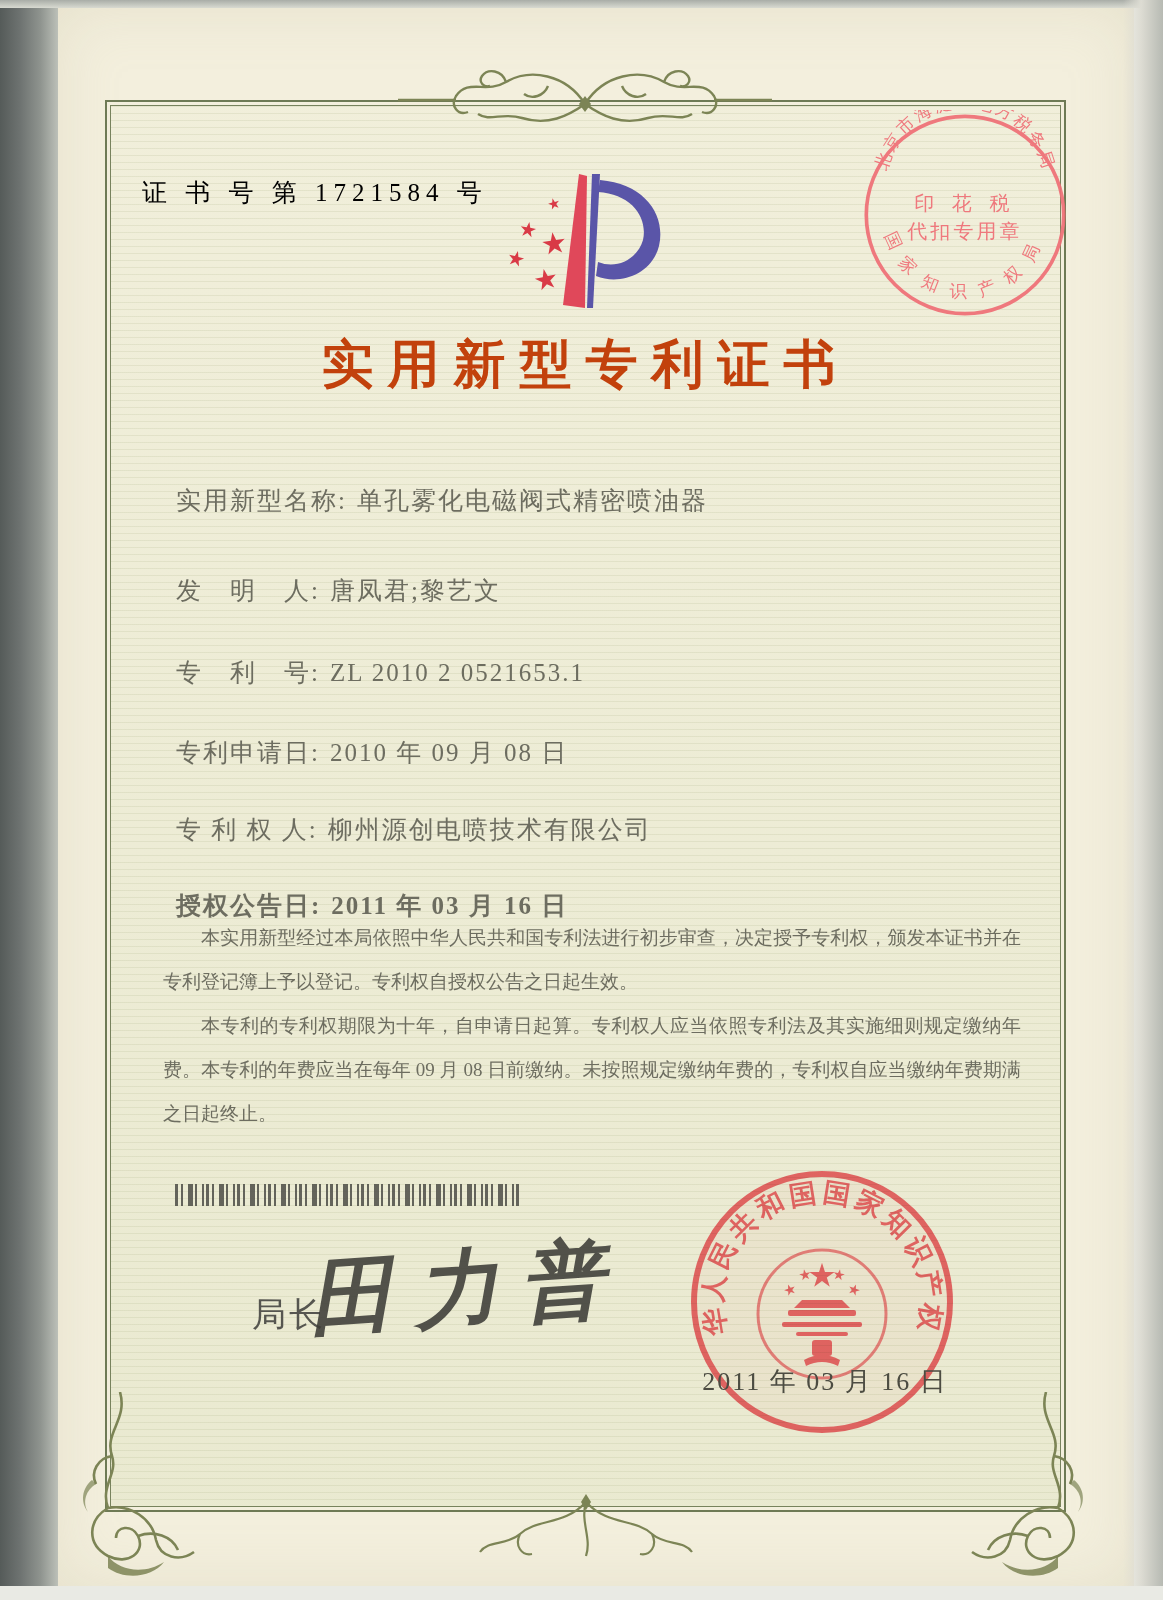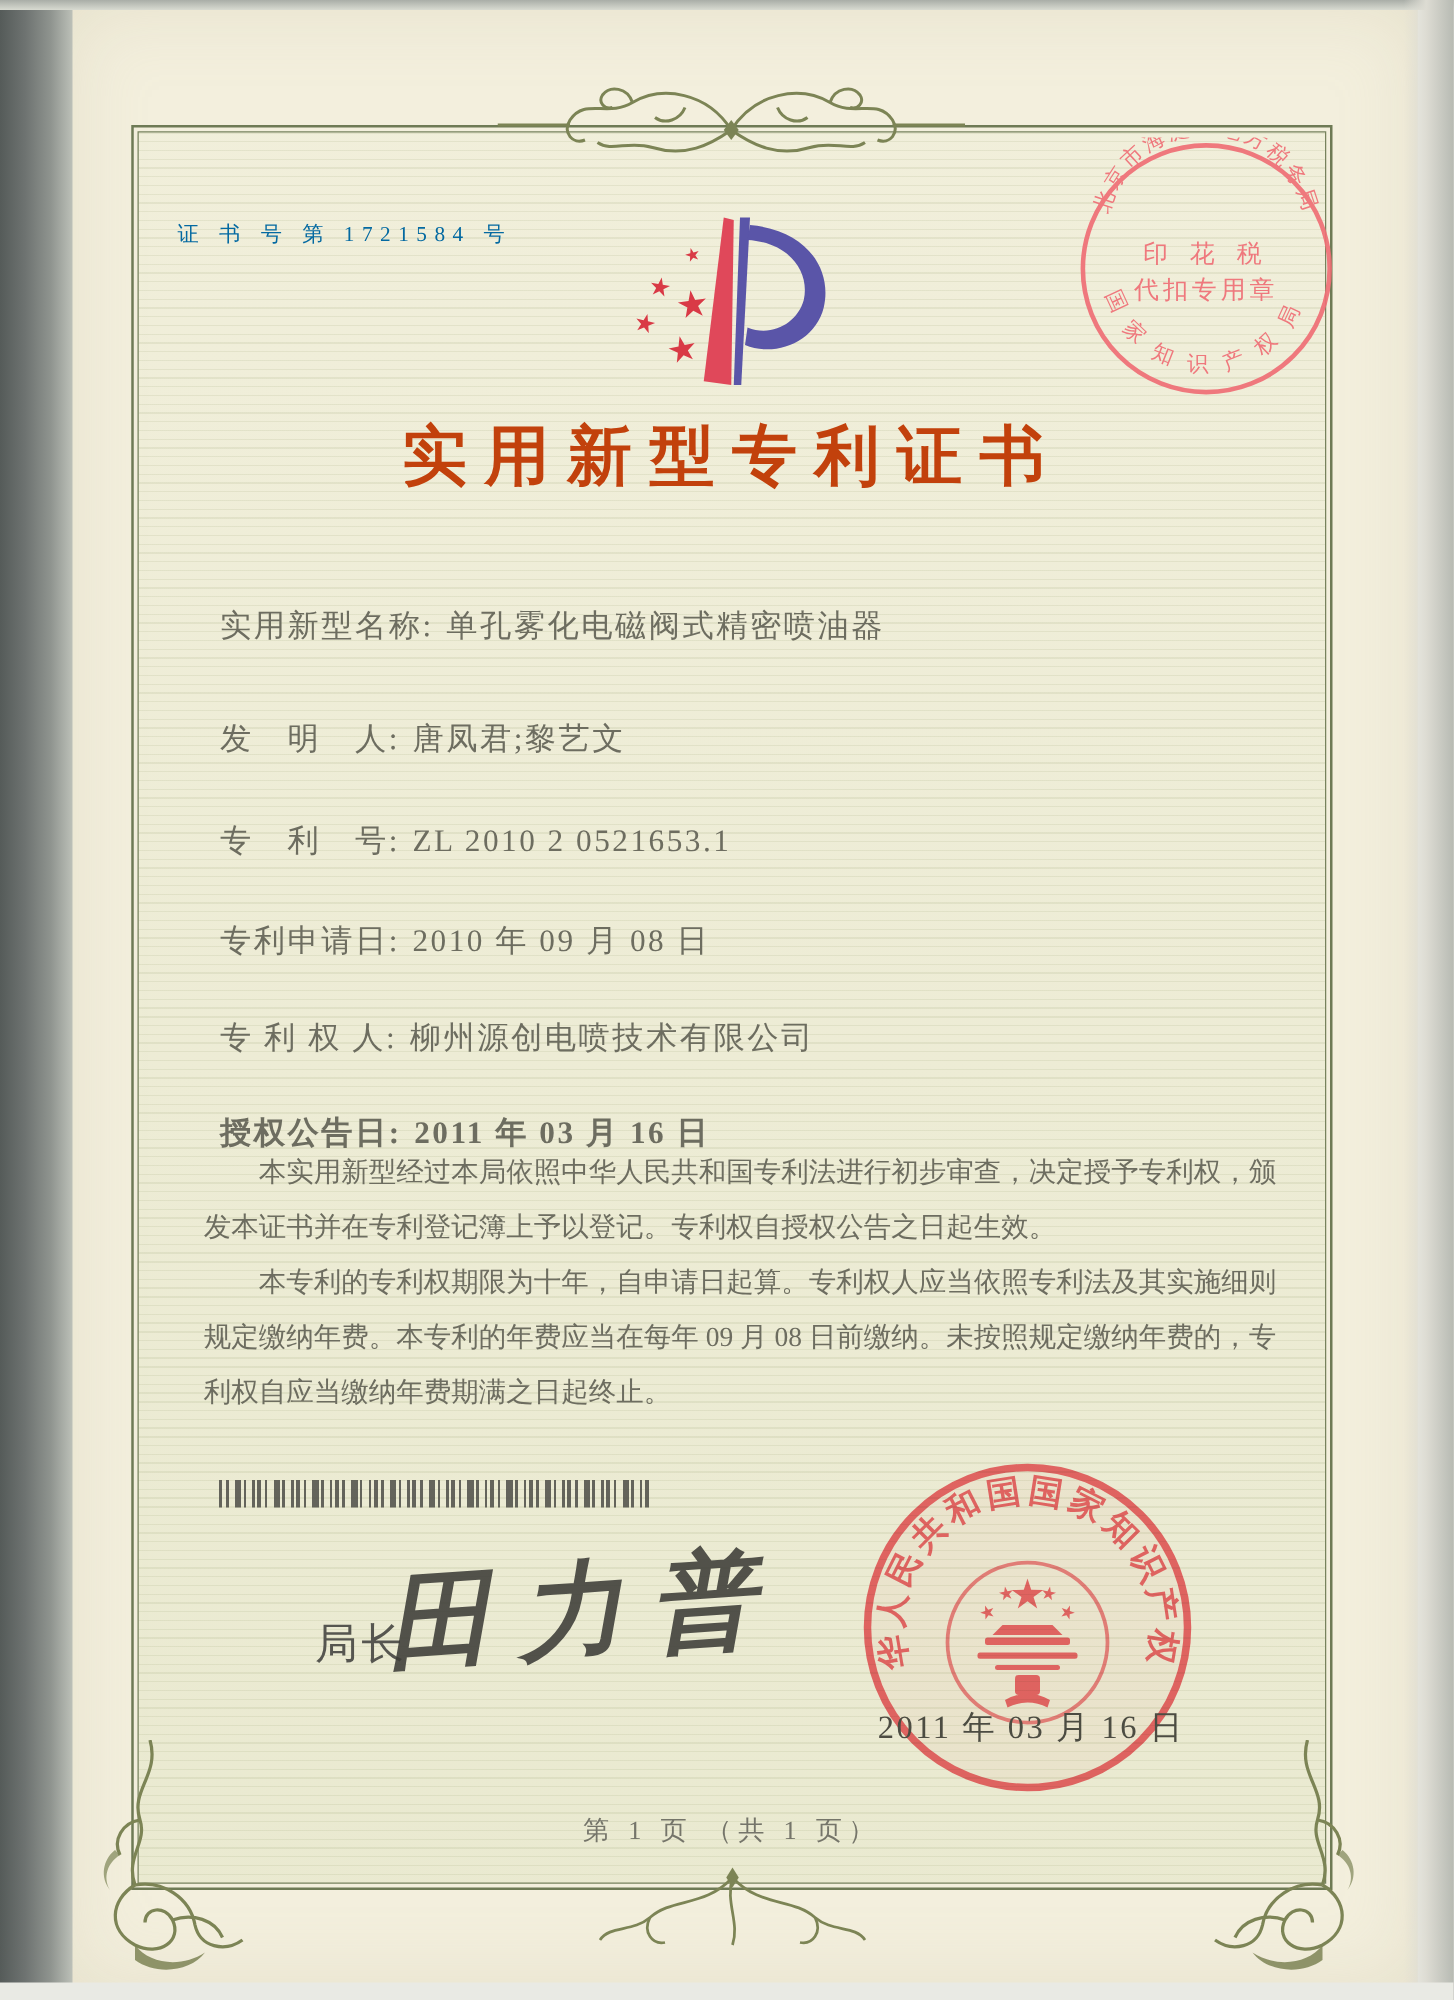--- a/index.html
+++ b/index.html
@@ -21,36 +21,36 @@
   
   .frame{position:absolute;left:105px;top:100px;width:961px;height:1412px;
     border:2px solid #6e7a55;box-sizing:border-box;}
   .frame-inner{position:absolute;inset:3px;border:1px solid #77825d;
     background:
       repeating-linear-gradient(180deg, rgba(145,155,105,.14) 0px, rgba(145,155,105,.14) 1px, rgba(0,0,0,0) 1px, rgba(0,0,0,0) 7px),
       linear-gradient(180deg, rgba(238,238,215,.45), rgba(226,229,198,.55));}
   .ornament{position:absolute;color:#7c8455;}
   .flip{transform:scaleX(-1);}
   
-  .cert-no{position:absolute;left:142px;top:176px;font-size:17px;letter-spacing:6px;color:#0369a1;}
+  .cert-no{position:absolute;left:142px;top:176px;font-size:25px;letter-spacing:6px;color:#000000;}
   
   .logo{position:absolute;left:466px;top:160px;width:216px;height:164px;}
   
   .tax-stamp{position:absolute;left:860px;top:110px;width:210px;height:210px;opacity:.92;}
   
   .title{position:absolute;left:105px;top:330px;width:961px;text-align:center;
     font-size:52px;font-weight:600;letter-spacing:14px;color:#c2410c;}
   
   .fields{position:absolute;left:176px;top:472px;width:840px;color:#6d6d60;font-size:25px;}
   .field{position:absolute;left:0;white-space:nowrap;letter-spacing:2px;}
   .f0{top:12px;} .f1{top:102px;} .f2{top:184px;} .f3{top:264px;} .f4{top:341px;} .f5{top:417px;font-weight:bold;}
   .field .val{margin-left:10px;}
   
   .paras{position:absolute;left:163px;top:916px;width:858px;color:#6d6d60;
-    font-size:22px;line-height:44px;text-align:justify;}
+    font-size:19px;line-height:44px;text-align:justify;}
   .paras p{margin:0;text-indent:2em;}
   
   .barcode{position:absolute;left:175px;top:1184px;width:347px;height:22px;opacity:.85;
     background:repeating-linear-gradient(90deg,
       #4c4c46 0 3px, transparent 3px 6px,
       #4c4c46 6px 8px, transparent 8px 13px,
       #4c4c46 13px 18px, transparent 18px 20px,
       #4c4c46 20px 22px, transparent 22px 27px,
       #4c4c46 27px 29px, transparent 29px 31px);}
   
@@ -221,15 +221,14 @@
       <rect x="104" y="146" width="68" height="6" rx="2"></rect>
       <polygon points="110,144 166,144 158,136 118,136"></polygon>
       <rect x="98" y="158" width="80" height="5" rx="2"></rect>
       <rect x="112" y="168" width="52" height="4" rx="2"></rect>
       <rect x="128" y="176" width="20" height="16" rx="3"></rect>
       <path d="M120,196 q18,-10 36,0 l-2,6 q-16,-8 -32,0 z"></path>
     </g>
   </svg>
   <div class="seal-date">2011 年 03 月 16 日</div>
 
-  <div class="footer">第 1 页 （共 1 页）</div>
 
 </div>
 
 </body></html>

